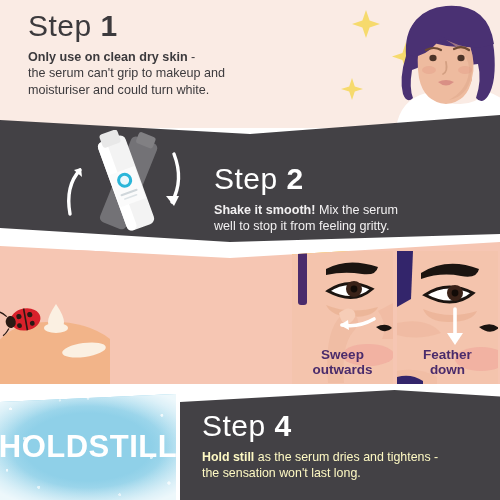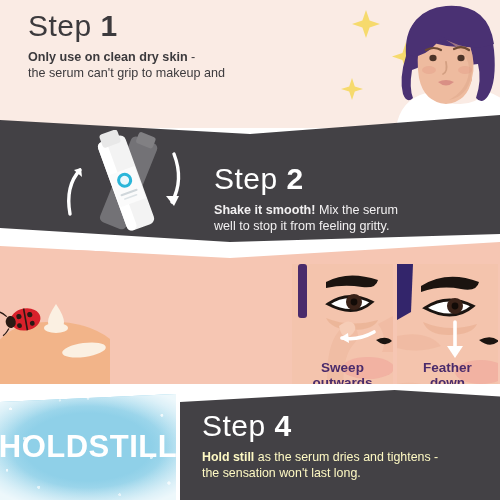--- a/index.html
+++ b/index.html
@@ -104,21 +104,21 @@
   .step3-text .step-body { color: #3c3a3d; font-size: 12.2px; }
 
   .ladybug-panel {
     position: absolute;
     left: 0; top: 14px;
     width: 110px; height: 134px;
   }
 
   .face-panel {
     position: absolute;
-    top: 28px;
+    top: 15px;
     width: 101px; height: 134px;
     background: #fde047;
     overflow: hidden;
   }
   .face-panel.sweep { left: 292px; }
   .face-panel.feather { left: 397px; }
 
   .face-caption {
     position: absolute;
     left: 0; right: 0;
@@ -238,20 +238,21 @@
       <ellipse cx="131" cy="70" rx="7" ry="4" fill="#e5a089" opacity="0.45"></ellipse>
     </svg>
 
     <div class="step1-text">
       <div class="step-head">
         <span>Step </span><b>1</b>
       </div>
       <p class="step-body">
         <b>Only use on clean dry skin</b><span> -</span><br>
         <span>the serum can't grip to makeup and</span><br>
+        <span>moisturiser and could turn white.</span>
       </p>
     </div>
   </div>
 
   <div class="panel step2">
 
     <svg class="bottle-wrap" viewBox="0 0 140 108">
 
       <g>
         <path d="M14 84 q-5 -28 10 -44" stroke="#ffffff" stroke-width="3.4" fill="none" stroke-linecap="round"></path>

